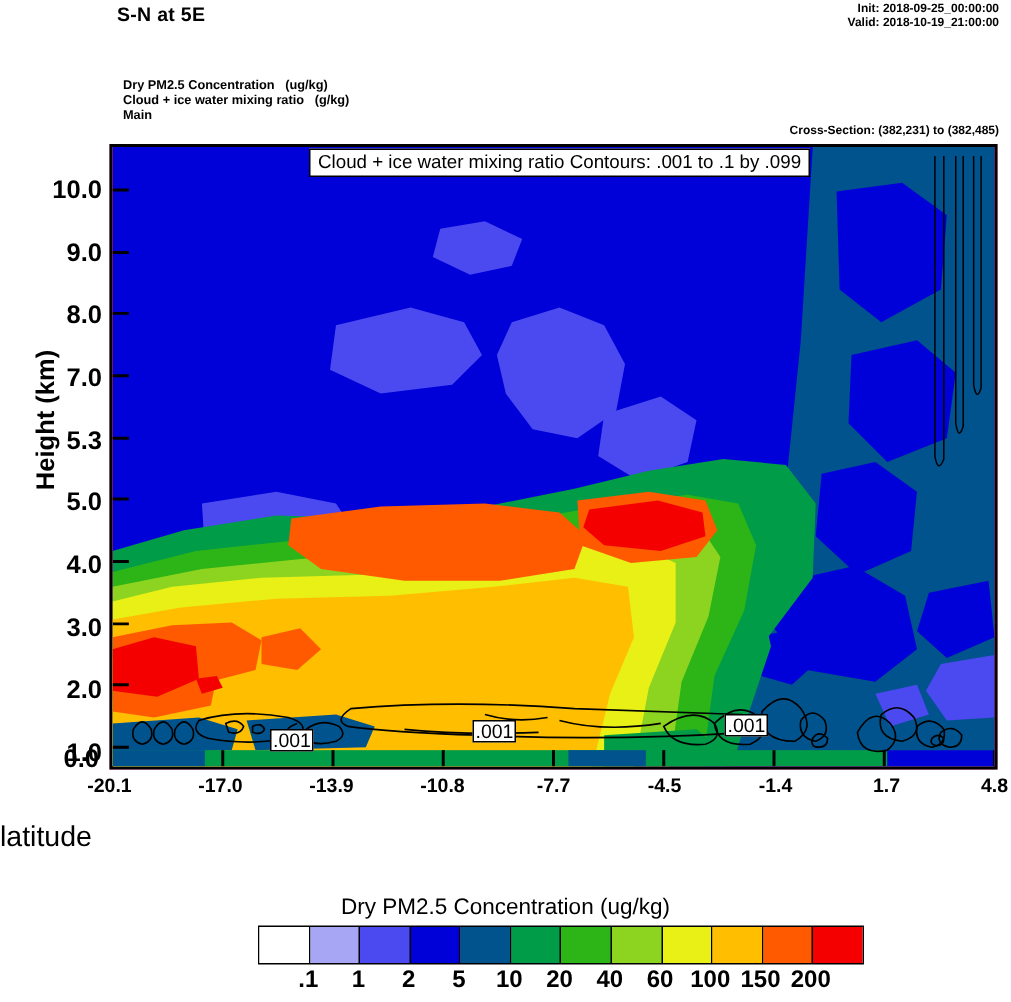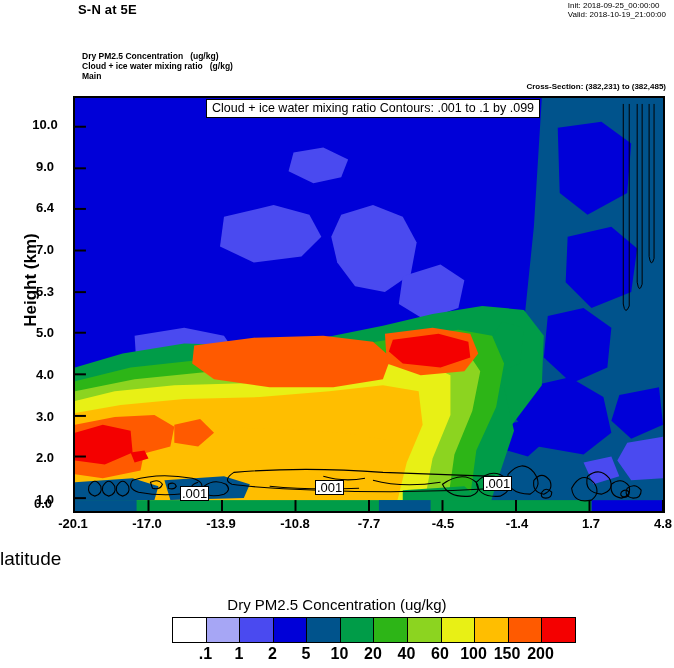--- a/index.html
+++ b/index.html
@@ -2,33 +2,33 @@
 <html><head>
 <meta charset="utf-8">
 <style>
   html,body{margin:0;padding:0;background:#ffffff;}
   body{width:674px;height:668px;position:relative;font-family:"Liberation Sans",sans-serif;color:#000;overflow:hidden;}
 
   .abs{position:absolute;}
 
   
   #title-main{left:78px;top:2px;font-size:13px;font-weight:bold;letter-spacing:.2px;}
-  #init-block{right:8px;top:1px;font-size:8px;font-weight:normal;line-height:9px;}
+  #init-block{right:8px;top:1px;text-align:right;font-size:8px;font-weight:bold;line-height:9px;}
   #field-block{left:82px;top:51px;font-size:8.5px;font-weight:bold;line-height:10px;white-space:pre;}
   #xsec{right:8px;top:82px;font-size:8px;font-weight:bold;}
 
   
   #plot-frame{left:73px;top:96px;width:592px;height:417px;border:2px solid #000;box-sizing:border-box;overflow:hidden;background:#ec4899;}
   #plot-canvas{position:absolute;left:0;top:0;width:100%;height:100%;}
 
   
   #contour-box{left:206px;top:99px;background:#fff;border:1.5px solid #000;padding:1px 5px 2px 5px;font-size:12.5px;font-weight:normal;}
 
   
-  .ytick-label{right:0;font-size:13px;font-weight:bold;text-align:center;width:46px;}
+  .ytick-label{right:0;font-size:17px;font-weight:bold;text-align:right;width:46px;}
   #ylabels{left:20px;top:96px;width:48px;height:417px;}
   #xlabels{left:73px;top:516px;width:592px;height:20px;}
   .xtick-label{position:absolute;font-size:13px;font-weight:bold;text-align:center;transform:translateX(-50%);white-space:nowrap;}
   #ytitle{left:-24px;top:270px;width:110px;font-size:17px;font-weight:bold;text-align:center;transform:rotate(-90deg);}
   #xtitle{left:0;top:548px;width:576px;font-size:19px;}
 
   
   #cbar-title{left:0;top:596px;width:674px;text-align:center;font-size:15px;}
   #cbar{left:172px;top:617px;width:402px;height:24px;display:flex;border:1px solid #000;box-sizing:content-box;}
   #cbar div{flex:1 1 0;border-right:1px solid #000;}
@@ -165,21 +165,21 @@
 <div style="position: absolute; left: 105px; top: 388px; font-size: 13px; font-family: &quot;Liberation Sans&quot;, sans-serif; color: rgb(0, 0, 0); background: rgb(255, 255, 255); border: 1px solid rgb(0, 0, 0); padding: 0px 1px; line-height: 13px;">.001</div>
     <div style="position: absolute; left: 240px; top: 382px; font-size: 13px; font-family: &quot;Liberation Sans&quot;, sans-serif; color: rgb(0, 0, 0); background: rgb(255, 255, 255); border: 1px solid rgb(0, 0, 0); padding: 0px 1px; line-height: 13px;">.001</div>
     <div style="position: absolute; left: 408px; top: 378px; font-size: 13px; font-family: &quot;Liberation Sans&quot;, sans-serif; color: rgb(0, 0, 0); background: rgb(255, 255, 255); border: 1px solid rgb(0, 0, 0); padding: 0px 1px; line-height: 13px;">.001</div>
   </div>
 
 <div class="abs" id="contour-box">Cloud + ice water mixing ratio Contours: .001 to .1 by .099</div>
 
 <div class="abs" id="ylabels">
   <div class="abs ytick-label" style="top:21px">10.0</div>
   <div class="abs ytick-label" style="top:63px">9.0</div>
-  <div class="abs ytick-label" style="top:104px">6.4</div>
+  <div class="abs ytick-label" style="top:104px">8.0</div>
   <div class="abs ytick-label" style="top:146px">7.0</div>
   <div class="abs ytick-label" style="top:188px">5.3</div>
   <div class="abs ytick-label" style="top:229px">5.0</div>
   <div class="abs ytick-label" style="top:271px">4.0</div>
   <div class="abs ytick-label" style="top:313px">3.0</div>
   <div class="abs ytick-label" style="top:354px">2.0</div>
   <div class="abs ytick-label" style="top:396px">1.0</div>
   <div class="abs ytick-label" style="top:400px;top:399px;margin-top:0"></div>
 </div>
 <div class="abs ytick-label" style="left:20px;top:496px;width:46px">0.0</div>

